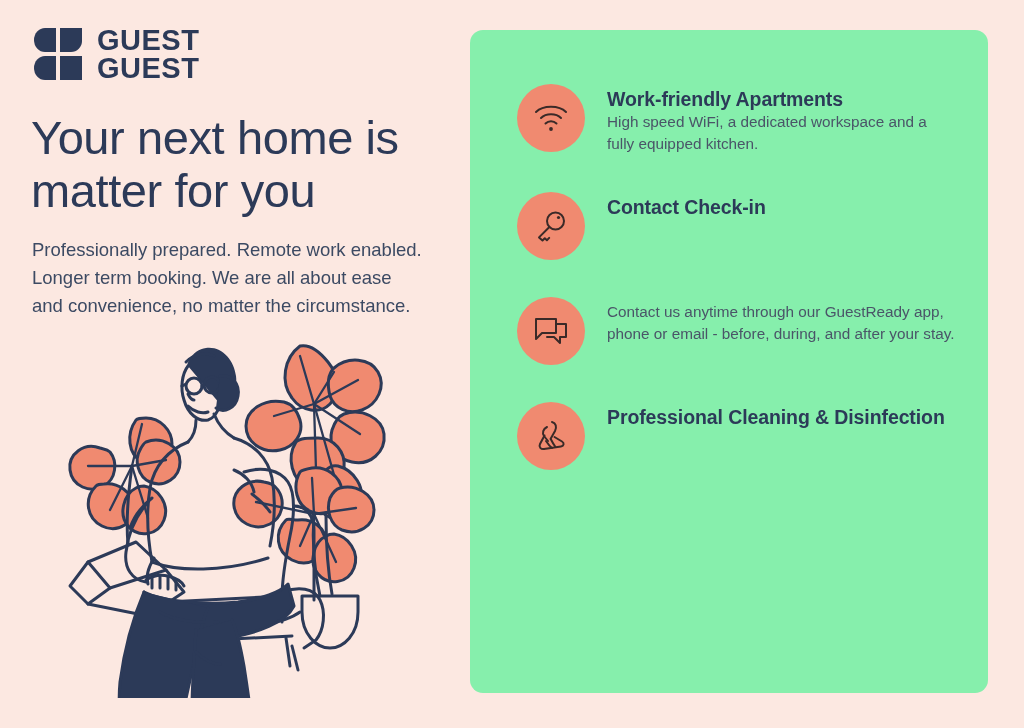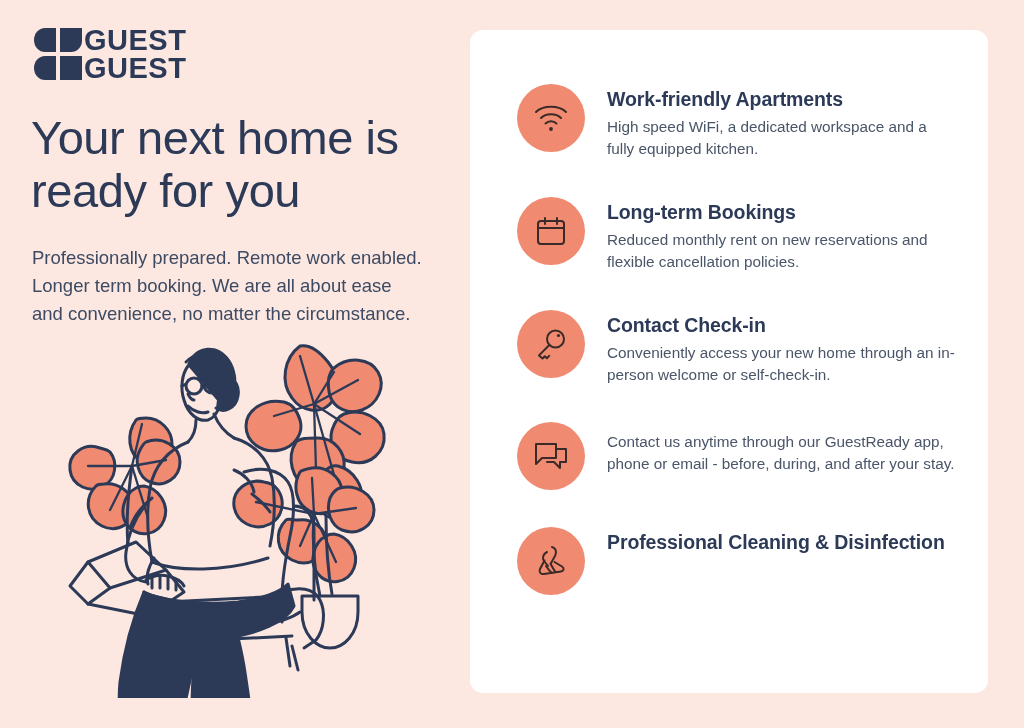--- a/index.html
+++ b/index.html
@@ -30,20 +30,21 @@
     width: 460px;
     height: 728px;
   }
 
   .logo {
     position: absolute;
     left: 33px;
     top: 27px;
     display: flex;
     align-items: center;
+    gap: 13px;
   }
   .logo-mark {
     width: 51px;
     height: 55px;
     flex: 0 0 auto;
   }
   .logo-words {
     display: flex;
     flex-direction: column;
     line-height: 0.96;
@@ -64,21 +65,21 @@
     font-size: 47px;
     line-height: 1.12;
     font-weight: 300;
     color: #2C3A58;
     letter-spacing: -0.4px;
   }
 
   .subhead {
     position: absolute;
     left: 32px;
-    top: 244px;
+    top: 236px;
     width: 390px;
     font-size: 18.5px;
     line-height: 1.52;
     color: #3C4A63;
     font-weight: 400;
   }
 
   .illustration {
     position: absolute;
     left: 48px;
@@ -87,21 +88,21 @@
     height: 368px;
   }
 
   
   .card {
     position: absolute;
     left: 470px;
     top: 30px;
     width: 518px;
     height: 663px;
-    background: #ffffff;
+    background: #86efac;
     border-radius: 13px;
   }
 
   .features {
     position: absolute;
     left: 0;
     top: 0;
     width: 100%;
     padding: 52px 30px 0 47px;
     box-sizing: border-box;
@@ -133,21 +134,20 @@
 
   .feature-title {
     font-size: 19.5px;
     font-weight: bold;
     color: #2C3A58;
     line-height: 1.2;
     letter-spacing: -0.1px;
   }
 
   .feature-desc {
-    margin-top: 5px;
     font-size: 15.3px;
     line-height: 1.42;
     color: #4A5568;
     font-weight: 400;
     max-width: 360px;
   }
 </style>
 </head>
 <body>
 
@@ -165,21 +165,21 @@
         <path d="M23 29 L23 53 L12 53 A11 12 0 0 1 12 29 Z" fill="#2C3A58"></path>
 
         <rect x="27" y="29" width="22" height="24" fill="#2C3A58"></rect>
       </svg>
       <div class="logo-words">
         <span>GUEST</span>
         <span>GUEST</span>
       </div>
     </div>
 
-    <div class="headline">Your next home is ready for you</div>
+    <div class="headline">Your next home is matter for you</div>
 
     <div class="subhead">Professionally prepared. Remote work enabled. Longer term booking. We are all about ease and convenience, no matter the circumstance.</div>
 
     <svg class="illustration" viewBox="0 0 370 368">
       <g fill="none" stroke="#2C3A58" stroke-width="3" stroke-linecap="round" stroke-linejoin="round">
 
         <g>
 
           <path d="M252 16 C236 28 232 52 244 68 C254 82 272 84 282 74 C292 64 290 44 280 32 C272 22 262 14 252 16 Z" fill="#F08A70"></path>
           <path d="M286 38 C300 26 322 28 330 42 C338 56 330 74 314 80 C300 85 286 78 282 66 C279 54 280 44 286 38 Z" fill="#F08A70"></path>
@@ -311,50 +311,33 @@
             </g>
             <circle cx="17" cy="25" r="1.9" fill="#3A2A28"></circle>
           </svg>
         </div>
         <div class="feature-text">
           <div class="feature-title">Work-friendly Apartments</div>
           <div class="feature-desc">High speed WiFi, a dedicated workspace and a fully equipped kitchen.</div>
         </div>
       </div>
 
-      <div class="feature">
-        <div class="feature-icon">
-          <svg width="32" height="32" viewBox="0 0 32 32">
-            <g fill="none" stroke="#3A2A28" stroke-width="2" stroke-linecap="round">
-              <rect x="3" y="6" width="26" height="23" rx="3"></rect>
-              <path d="M3 13 L29 13"></path>
-              <path d="M10 3 L10 9"></path>
-              <path d="M22 3 L22 9"></path>
-            </g>
-          </svg>
-        </div>
-        <div class="feature-text">
-          <div class="feature-title">Long-term Bookings</div>
-          <div class="feature-desc">Reduced monthly rent on new reservations and flexible cancellation policies.</div>
-        </div>
-      </div>
 
       <div class="feature">
         <div class="feature-icon">
           <svg width="32" height="32" viewBox="0 0 32 32">
             <g fill="none" stroke="#3A2A28" stroke-width="2" stroke-linecap="round" stroke-linejoin="round">
               <circle cx="20.5" cy="11" r="8.5"></circle>
               <path d="M14.4 17 L4 27.4 L7.5 30.5 L9.8 28.2 L11.9 30.2 L14.2 27.9"></path>
             </g>
             <circle cx="23.5" cy="7.5" r="1.6" fill="#3A2A28"></circle>
           </svg>
         </div>
         <div class="feature-text">
           <div class="feature-title">Contact Check-in</div>
-          <div class="feature-desc">Conveniently access your new home through an in-person welcome or self-check-in.</div>
         </div>
       </div>
 
       <div class="feature">
         <div class="feature-icon">
           <svg width="34" height="30" viewBox="0 0 34 30">
             <g fill="none" stroke="#3A2A28" stroke-width="2" stroke-linecap="round" stroke-linejoin="round">
               <path d="M2 3 L22 3 L22 17 L8 17 L2 23 Z"></path>
               <path d="M22 8 L32 8 L32 21 L26 21 L26 27 L20 21 L13 21"></path>
             </g>

